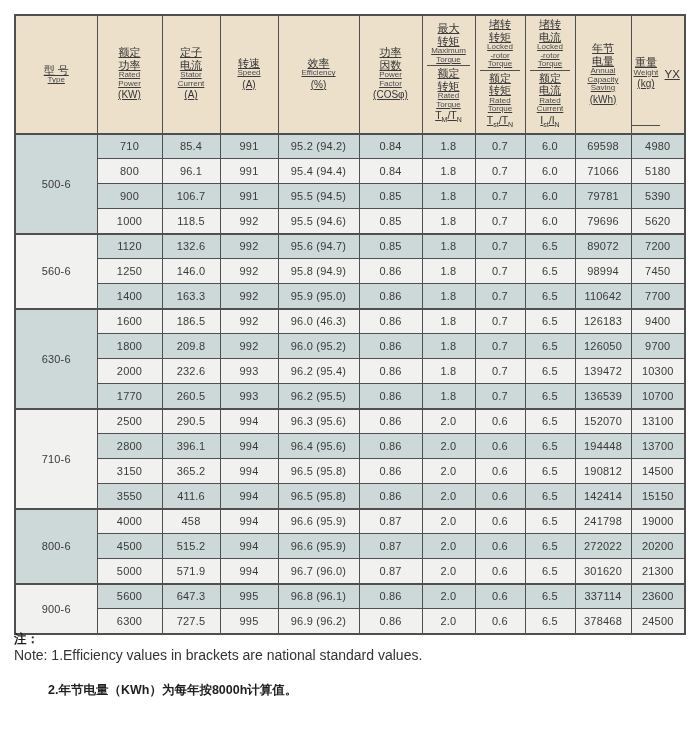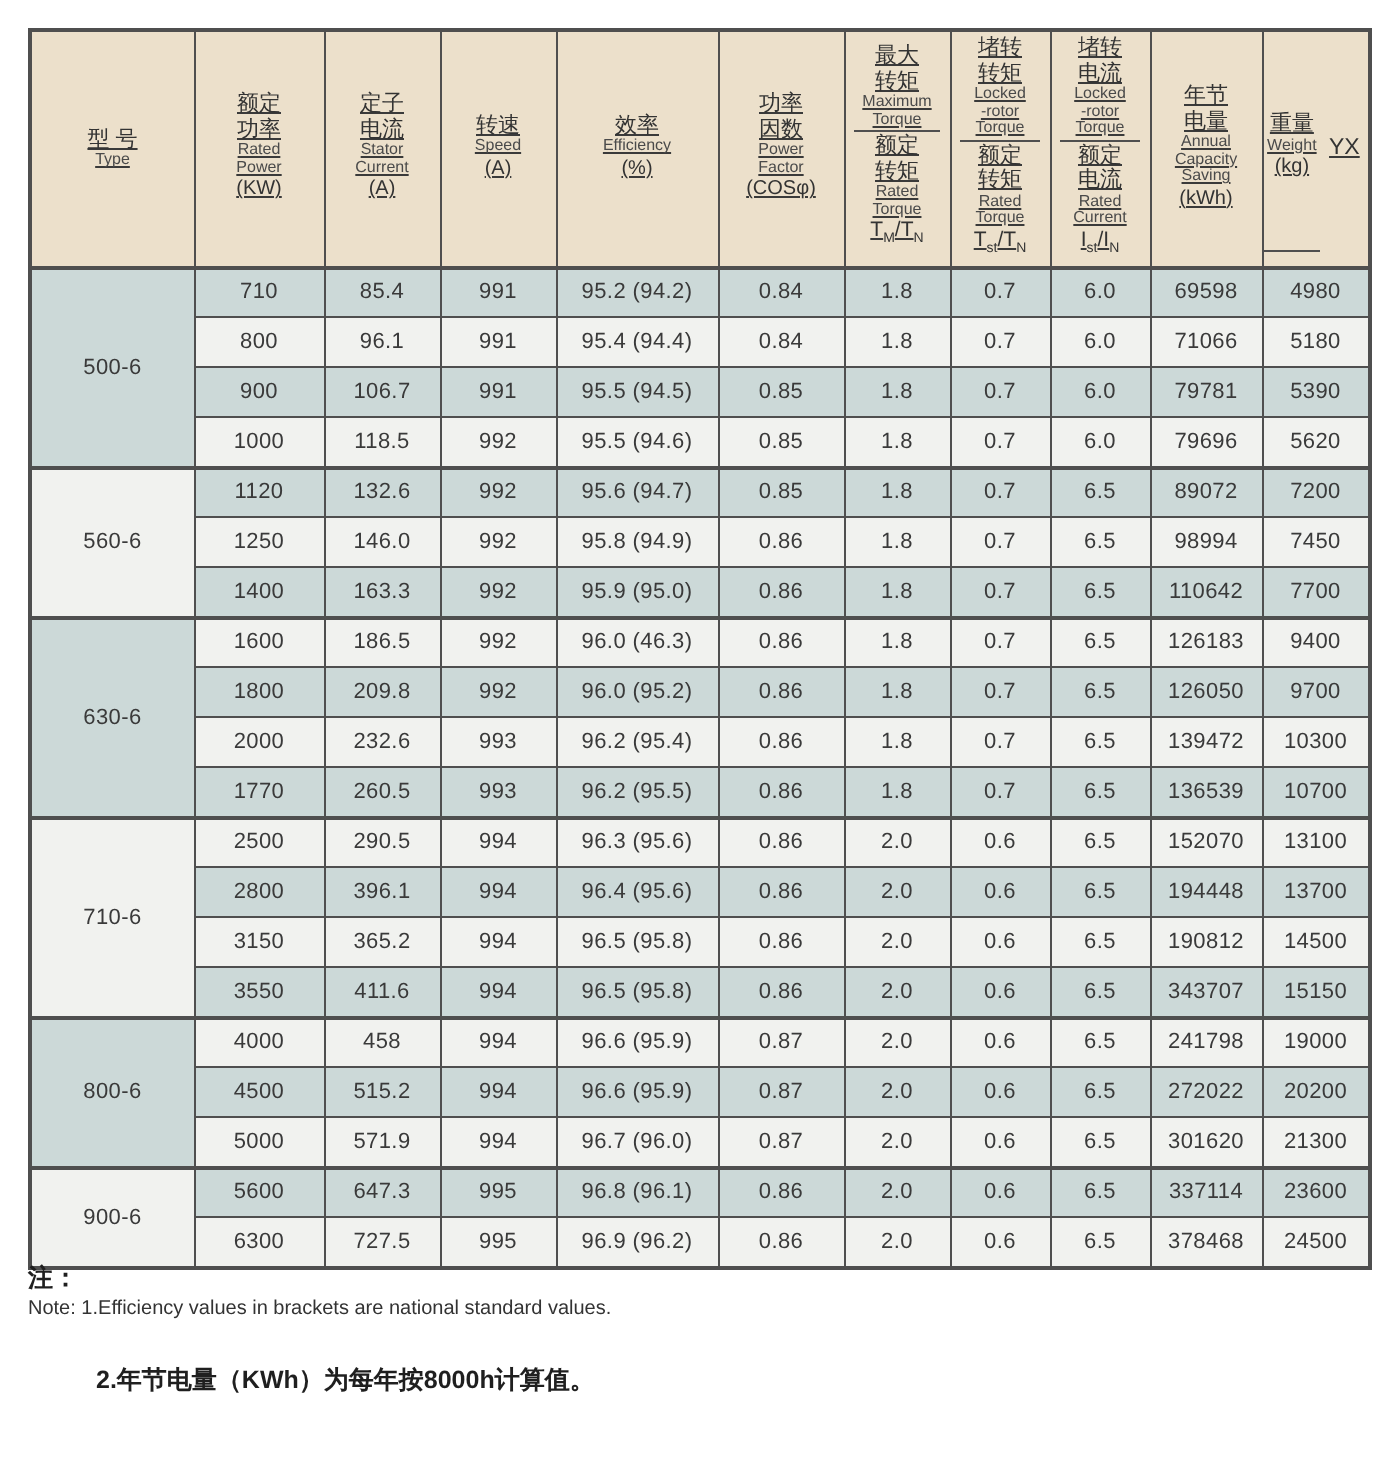--- a/index.html
+++ b/index.html
@@ -52,21 +52,21 @@
   .ratio sub{font-size:7px;}
   .hwrap{display:flex;flex-direction:column;align-items:center;justify-content:center;height:100%;}
   .frac{display:flex;flex-direction:column;align-items:center;justify-content:center;height:100%;}
   .frac-line{width:85%;border-top:1px solid var(--border);margin:1px 0;}
   .wsplit{display:flex;flex-direction:row;height:104px;margin:-2px -1px;}
   .wsplit .wtop{flex:11;display:flex;flex-direction:column;align-items:center;justify-content:center;border-bottom:1px solid var(--border);}
   .wsplit .wbot{flex:9;display:flex;align-items:center;justify-content:center;font-size:11.5px;color:#333;}
   .notes{position:absolute;left:14px;top:631px;width:670px;}
   .note-zh{font-size:12.5px;font-weight:600;color:#1f1f1f;line-height:17px;display:flex;}
   .note-zh .note-label{width:34px;flex:none;}
-  .note-en{font-size:10px;color:#333;line-height:14px;}
+  .note-en{font-size:14px;color:#333;line-height:14px;}
   .note-en.ind, .note-zh.ind{padding-left:34px;}
   .note-zh.ind{display:block;}
   .mt{margin-top:20px;}
 </style>
 </head>
 <body>
 
 <table class="spec-table">
   <colgroup>
     <col style="width:82px">
@@ -371,21 +371,21 @@
       </tr>
       <tr class="stripe-a">
         <td>3550</td>
         <td>411.6</td>
         <td>994</td>
         <td>96.5 (95.8)</td>
         <td>0.86</td>
         <td>2.0</td>
         <td>0.6</td>
         <td>6.5</td>
-        <td>343707</td>
+        <td>142414</td>
         <td>15150</td>
       </tr>
       <tr class="stripe-b group-start">
         <td rowspan="3" class="group-cell g-a">800-6</td>
         <td>4000</td>
         <td>458</td>
         <td>994</td>
         <td>96.6 (95.9)</td>
         <td>0.87</td>
         <td>2.0</td>

